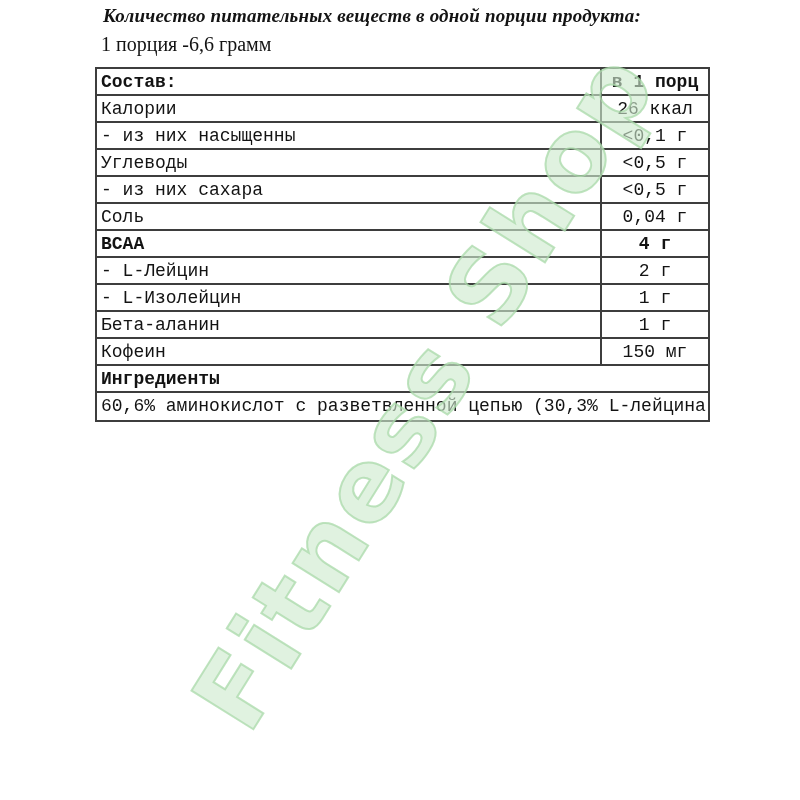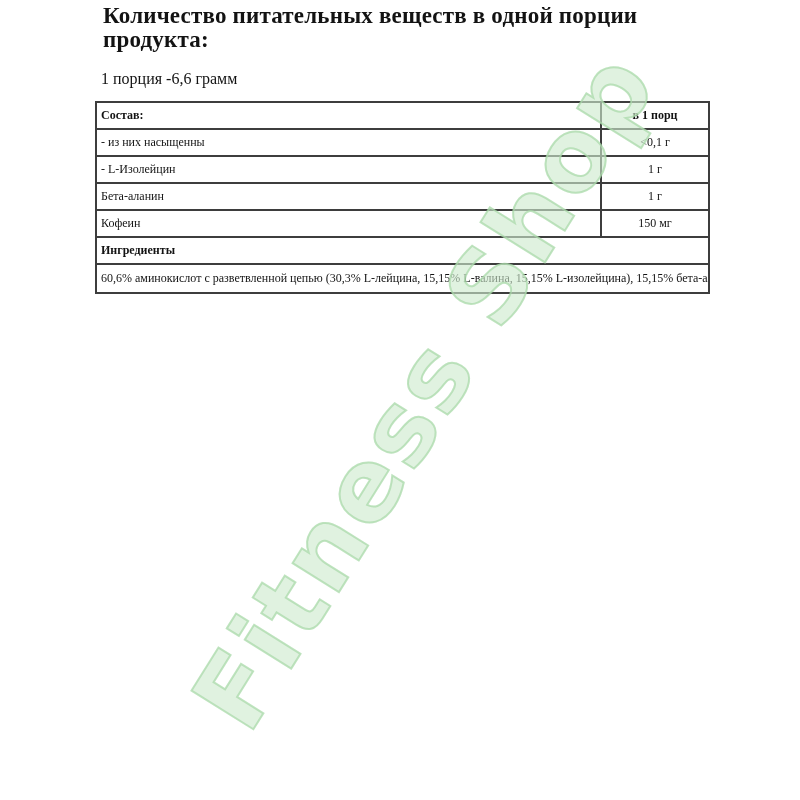--- a/index.html
+++ b/index.html
@@ -11,46 +11,48 @@
     font-family: "Liberation Serif", serif;
     color: #131313;
   }
   .page {
     position: absolute;
     left: 95px; top: 4px;
     width: 613px;
   }
   .title {
     font-weight: bold;
-    font-size: 23px;
+    font-size: 19px;
     line-height: 24px;
     padding-left: 8px;
     letter-spacing: 0.2px;
+    font-style: italic;
   }
   .subtitle {
-    font-size: 16px;
+    font-size: 20px;
     line-height: 23px;
     padding-left: 6px;
-    margin-top: 15px;
+    margin-top: 5px;
   }
   table.nutrition-table {
     margin-top: 11px;
     width: 613px;
     border-collapse: collapse;
     table-layout: fixed;
   }
   table.nutrition-table th,
   table.nutrition-table td {
     border: 2px solid #3d3d3d;
-    font-size: 12px;
+    font-size: 18px;
     height: 27px;
     padding: 0 4px;
     vertical-align: middle;
     white-space: nowrap;
     overflow: hidden;
+    font-family: Liberation Mono, monospace;
   }
   .label-col { width: 505px; text-align: left; }
   .value-col { width: 108px; text-align: center; }
   th.label-col, th.value-col { font-weight: bold; }
   td.indent { padding-left: 9px; }
   .bold { font-weight: bold; }
   td.ing-header {
     font-weight: bold;
     text-align: left;
   }
@@ -93,22 +95,46 @@
 
   <table class="nutrition-table">
     <thead>
       <tr>
         <th class="label-col">Состав:</th>
         <th class="value-col">в 1 порц</th>
       </tr>
     </thead>
     <tbody id="nutrient-rows">
         <tr>
+          <td class="label-col">Калории</td>
+          <td class="value-col">26 ккал</td>
+        </tr>
+        <tr>
           <td class="label-col indent">- из них насыщенны</td>
           <td class="value-col">&lt;0,1 г</td>
+        </tr>
+        <tr>
+          <td class="label-col">Углеводы</td>
+          <td class="value-col">&lt;0,5 г</td>
+        </tr>
+        <tr>
+          <td class="label-col indent">- из них сахара</td>
+          <td class="value-col">&lt;0,5 г</td>
+        </tr>
+        <tr>
+          <td class="label-col">Соль</td>
+          <td class="value-col">0,04 г</td>
+        </tr>
+        <tr>
+          <td class="label-col bold">BCAA</td>
+          <td class="value-col bold">4 г</td>
+        </tr>
+        <tr>
+          <td class="label-col indent">- L-Лейцин</td>
+          <td class="value-col">2 г</td>
         </tr>
         <tr>
           <td class="label-col indent">- L-Изолейцин</td>
           <td class="value-col">1 г</td>
         </tr>
         <tr>
           <td class="label-col">Бета-аланин</td>
           <td class="value-col">1 г</td>
         </tr>
         <tr>

